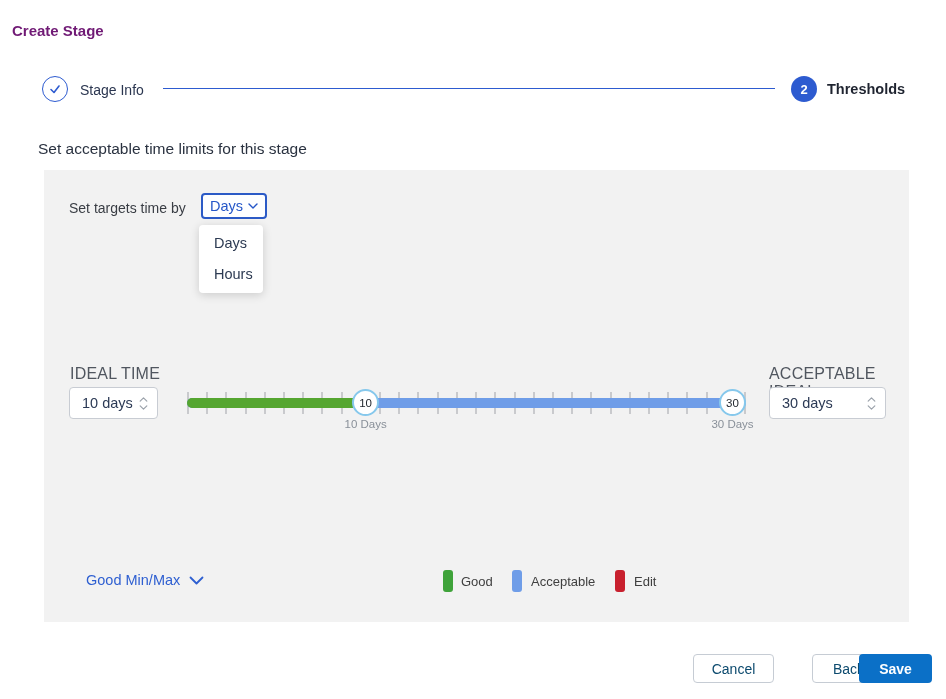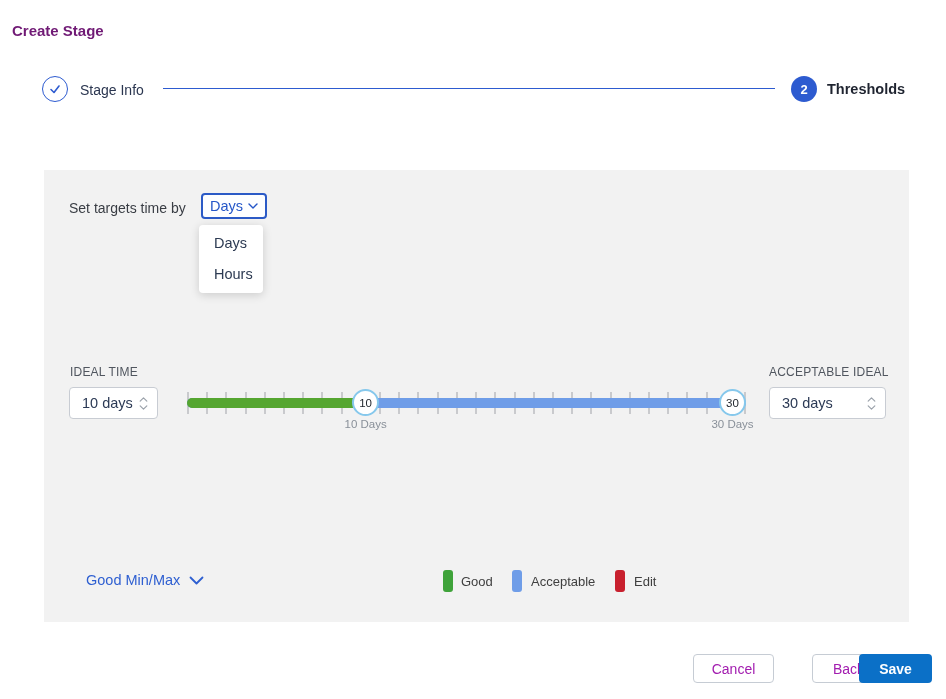--- a/index.html
+++ b/index.html
@@ -26,21 +26,21 @@
   .targets-label { position:absolute; left:25px; top:30px; font-size:14px; color:#393d44; }
   .unit-dd { position:absolute; left:157px; top:23px; height:26px; padding:0 7px;
              display:inline-flex; align-items:center; gap:5px; background:#fdfeff;
              border:2px solid #2b5ac6; border-radius:4px; cursor:pointer; }
   .unit-dd span { font-size:14.5px; color:#2456c8; }
 
   .dd-menu { position:absolute; left:155px; top:55px; width:64px; padding:3px 0;
              background:#fff; border-radius:4px; box-shadow:0 2px 10px rgba(0,0,0,.16); z-index:5; }
   .dd-item { height:31px; line-height:31px; padding-left:15px; font-size:14.5px; color:#2c3a52; cursor:pointer; }
 
-  .time-label { position:absolute; top:195px; font-size:12px; letter-spacing:.2px; color:#50565f; }
+  .time-label { position:absolute; top:195px; font-size:16px; letter-spacing:.2px; color:#50565f; }
   .time-label.ideal { left:26px; }
   .time-label.acceptable { left:725px; }
 
   .spin-input { position:absolute; top:217px; height:32px; background:#fff;
                 border:1px solid #c8ccd3; border-radius:4px; display:flex;
                 align-items:center; justify-content:space-between; padding:0 9px 0 12px; }
   .spin-input.ideal { left:25px; width:89px; }
   .spin-input.acceptable { left:725px; width:117px; }
   .spin-value { font-size:14.5px; color:#2c3a55; }
   .spinner { display:flex; flex-direction:column; gap:3px; cursor:pointer; }
@@ -58,21 +58,21 @@
   
   .edit-link { position:absolute; left:42px; top:402px; display:inline-flex; align-items:center; gap:9px;
                font-size:14.5px; font-weight:500; color:#2e5fd1; cursor:pointer; }
   .swatch { position:absolute; top:400px; width:10px; height:22px; border-radius:3px; }
   .legend-label { position:absolute; top:404px; font-size:13px; color:#404040; }
 
   
   .btn { position:absolute; top:654px; height:29px; border-radius:4px; font-size:14px;
          display:flex; align-items:center; justify-content:center; cursor:pointer;
          font-family:inherit; }
-  .btn.ghost { background:#fff; border:1px solid #c6ccd4; color:#a21caf; }
+  .btn.ghost { background:#fff; border:1px solid #c6ccd4; color:#0c4a6e; }
   .btn-cancel { left:693px; width:81px; }
   .btn-back { left:812px; width:73px; }
   .btn-save { left:859px; width:73px; border:none; color:#fff; }
 </style>
 </head>
 <body>
 
 <div class="screen">
 
   <div class="page-title">Create Stage</div>
@@ -82,20 +82,21 @@
       <polyline points="4,8.5 7,11.5 12,5" fill="none" stroke="#2d5bd0" stroke-width="1.6" stroke-linecap="round" stroke-linejoin="round"></polyline>
     </svg>
   </div>
   <div class="step-label-1">Stage Info</div>
   <div class="step-line"></div>
   <div class="step-circle active">
     <span>2</span>
   </div>
   <div class="step-label-2">Thresholds</div>
 
+  <div class="section-heading">Set acceptable time limits for this stage</div>
 
   <div class="panel">
 
     <div class="targets-label">Set targets time by</div>
 
     <div class="unit-dd">
       <span>Days</span>
       <svg width="10" height="6" viewBox="0 0 10 6">
         <polyline points="1,1 5,5 9,1" fill="none" stroke="#2456c8" stroke-width="1.4" stroke-linecap="round" stroke-linejoin="round"></polyline>
       </svg>

